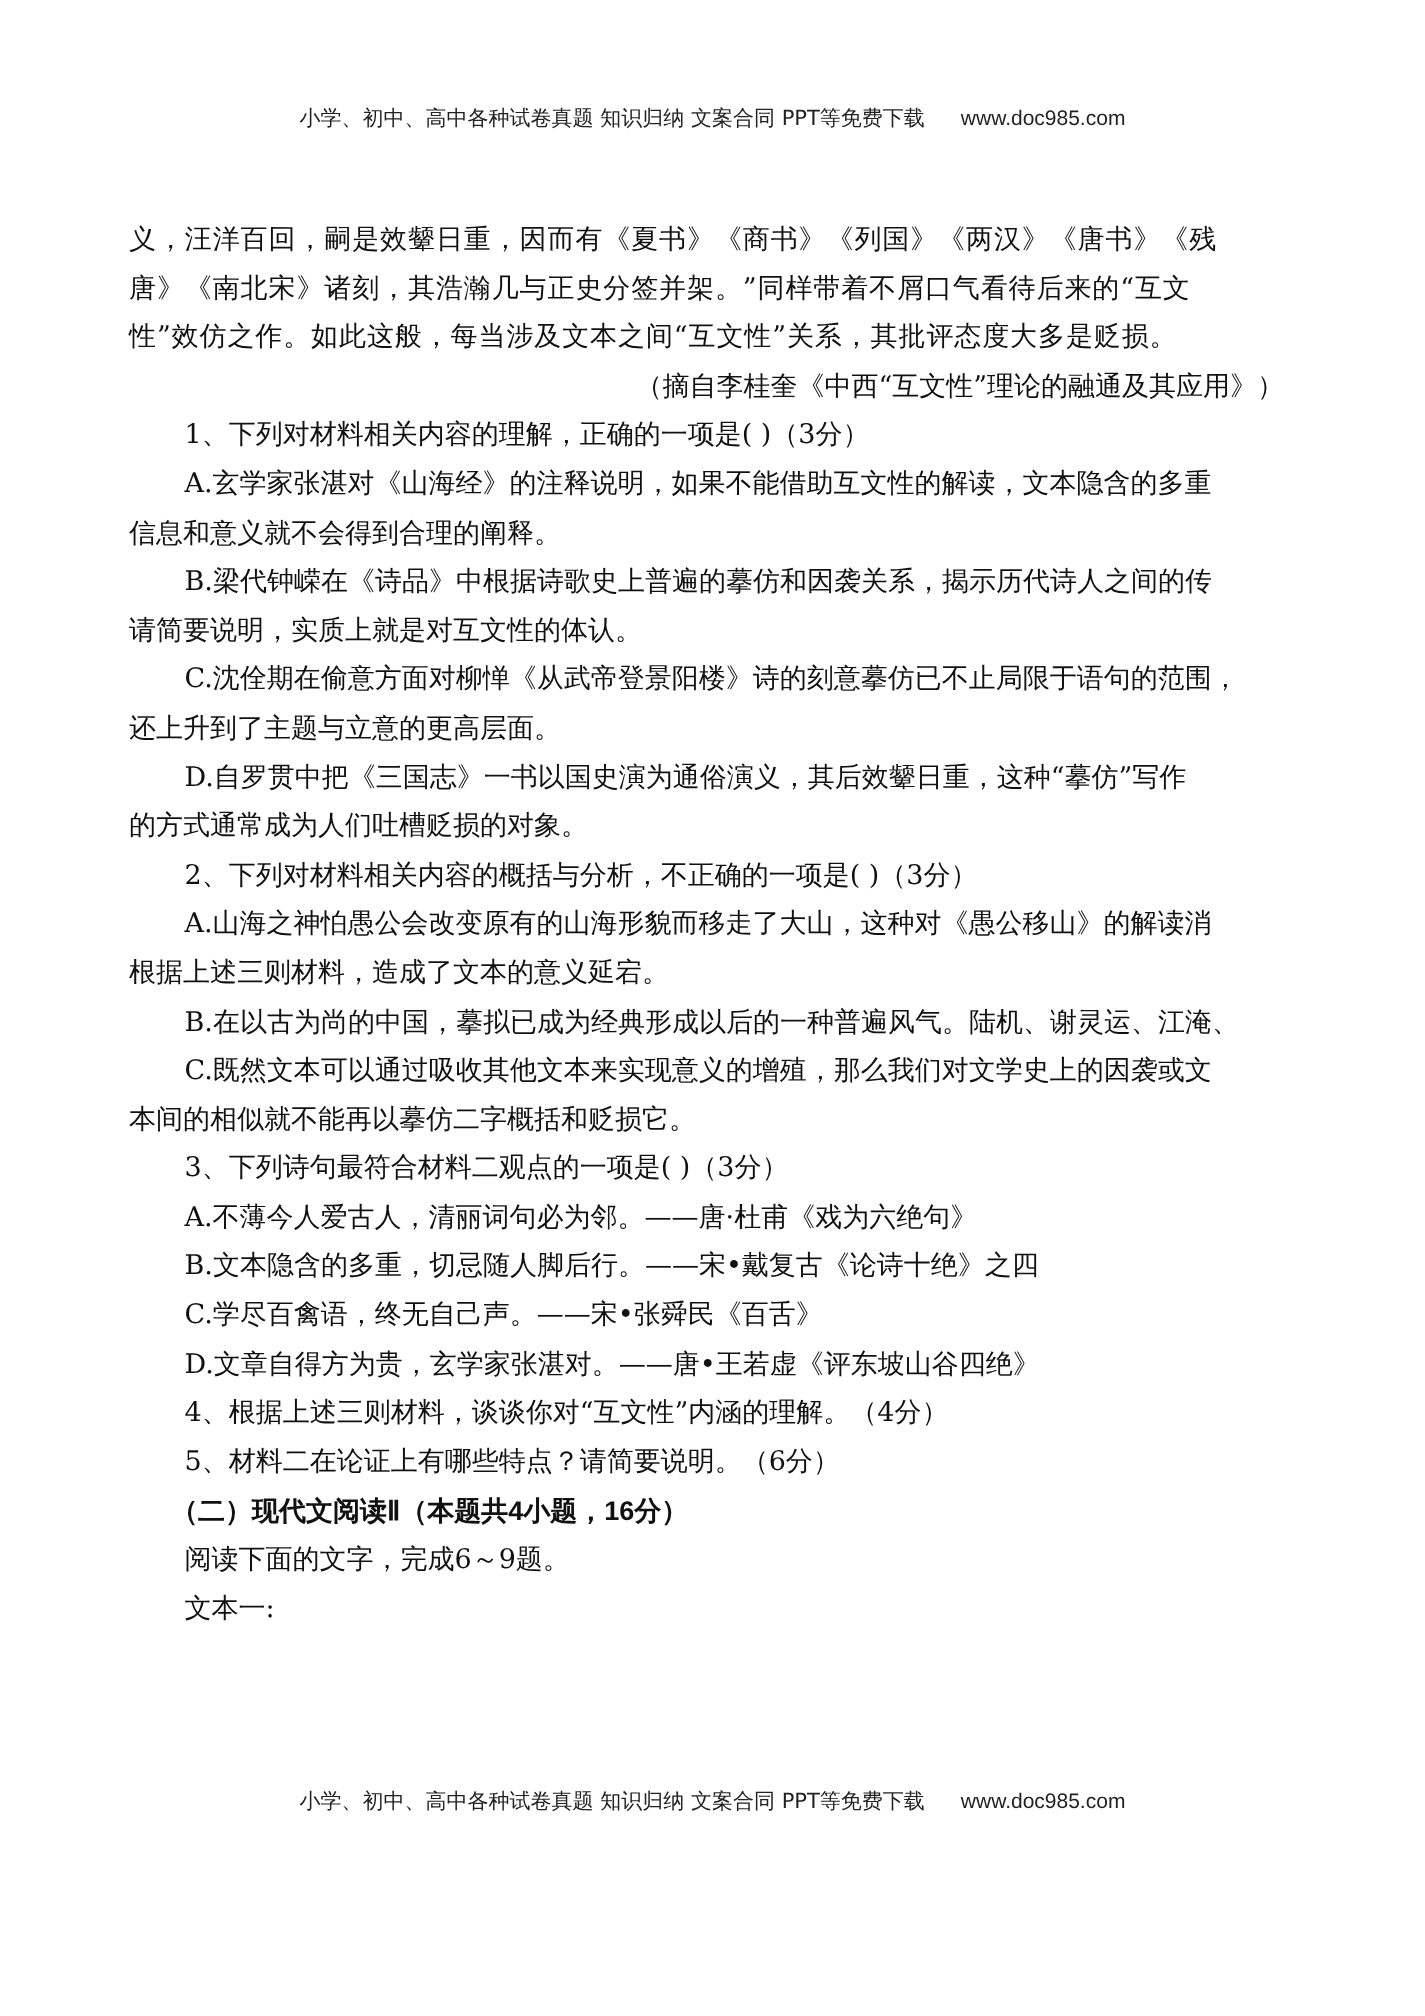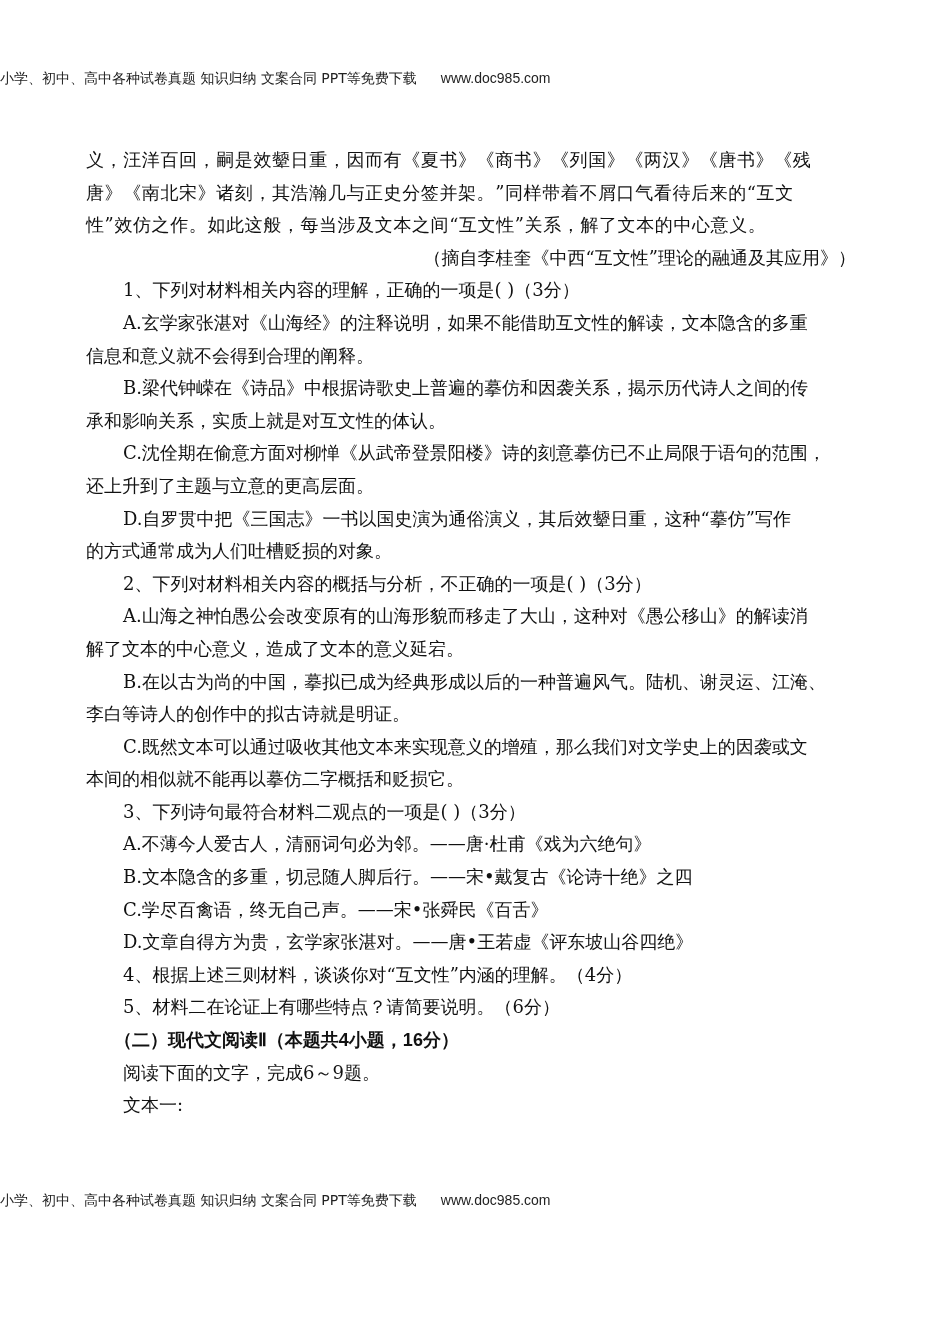--- a/index.html
+++ b/index.html
@@ -2,21 +2,21 @@
 <html><head>
   <meta charset="utf-8">
   <style>
     html, body { margin: 0; padding: 0; background: #ffffff; }
     body {
       width: 950px; height: 1344px; position: relative; overflow: hidden;
       font-family: "DejaVu Serif", "Liberation Serif", serif;
       color: #111111;
     }
     .header, .footer {
-      position: absolute; left: 0; width: 950px; text-align: left;
+      position: absolute; left: 0; width: 950px; text-align: center;
       font-family: "DejaVu Sans", "Liberation Sans", sans-serif;
       font-size: 14px; color: #222;
       white-space: nowrap;
     }
     .header { top: 70px; }
     .footer { top: 1192px; }
     .header .url, .footer .url { margin-left: 24px; font-family: "Liberation Sans", sans-serif; }
     .page {
       position: absolute; left: 86px; top: 144px; width: 778px;
     }
@@ -34,42 +34,41 @@
 <body>
 
 <div class="header">
   <span>小学、初中、高中各种试卷真题 知识归纳 文案合同 PPT等免费下载</span><span class="url">www.doc985.com</span>
 </div>
 
 <div class="page">
   <div>
     <div class="line">义，汪洋百回，嗣是效颦日重，因而有《夏书》《商书》《列国》《两汉》《唐书》《残</div>
     <div class="line">唐》《南北宋》诸刻，其浩瀚几与正史分签并架。”同样带着不屑口气看待后来的“互文</div>
-    <div class="line">性”效仿之作。如此这般，每当涉及文本之间“互文性”关系，解了文本的中心意义。</div>
+    <div class="line">性”效仿之作。如此这般，每当涉及文本之间“互文性”关系，其批评态度大多是贬损。</div>
     <div class="line right narrow">（摘自李桂奎《中西“互文性”理论的融通及其应用》）</div>
   </div>
 
   <div>
     <div class="line indent narrow">1、下列对材料相关内容的理解，正确的一项是(    )（3分）</div>
     <div class="line indent narrow">A.玄学家张湛对《山海经》的注释说明，如果不能借助互文性的解读，文本隐含的多重</div>
     <div class="line narrow">信息和意义就不会得到合理的阐释。</div>
     <div class="line indent narrow">B.梁代钟嵘在《诗品》中根据诗歌史上普遍的摹仿和因袭关系，揭示历代诗人之间的传</div>
-    <div class="line narrow">承和影响关系，实质上就是对互文性的体认。</div>
+    <div class="line narrow">请简要说明，实质上就是对互文性的体认。</div>
     <div class="line indent narrow">C.沈佺期在偷意方面对柳惮《从武帝登景阳楼》诗的刻意摹仿已不止局限于语句的范围，</div>
     <div class="line narrow">还上升到了主题与立意的更高层面。</div>
     <div class="line indent narrow">D.自罗贯中把《三国志》一书以国史演为通俗演义，其后效颦日重，这种“摹仿”写作</div>
     <div class="line narrow">的方式通常成为人们吐槽贬损的对象。</div>
   </div>
 
   <div>
     <div class="line indent narrow">2、下列对材料相关内容的概括与分析，不正确的一项是(    )（3分）</div>
     <div class="line indent narrow">A.山海之神怕愚公会改变原有的山海形貌而移走了大山，这种对《愚公移山》的解读消</div>
-    <div class="line narrow">解了文本的中心意义，造成了文本的意义延宕。</div>
+    <div class="line narrow">根据上述三则材料，造成了文本的意义延宕。</div>
     <div class="line indent narrow">B.在以古为尚的中国，摹拟已成为经典形成以后的一种普遍风气。陆机、谢灵运、江淹、</div>
-    <div class="line narrow">李白等诗人的创作中的拟古诗就是明证。</div>
     <div class="line indent narrow">C.既然文本可以通过吸收其他文本来实现意义的增殖，那么我们对文学史上的因袭或文</div>
     <div class="line narrow">本间的相似就不能再以摹仿二字概括和贬损它。</div>
   </div>
 
   <div>
     <div class="line indent narrow">3、下列诗句最符合材料二观点的一项是(    )（3分）</div>
     <div class="line indent narrow">A.不薄今人爱古人，清丽词句必为邻。——唐·杜甫《戏为六绝句》</div>
     <div class="line indent narrow">B.文本隐含的多重，切忌随人脚后行。——宋•戴复古《论诗十绝》之四</div>
     <div class="line indent narrow">C.学尽百禽语，终无自己声。——宋•张舜民《百舌》</div>
     <div class="line indent narrow">D.文章自得方为贵，玄学家张湛对。——唐•王若虚《评东坡山谷四绝》</div>

